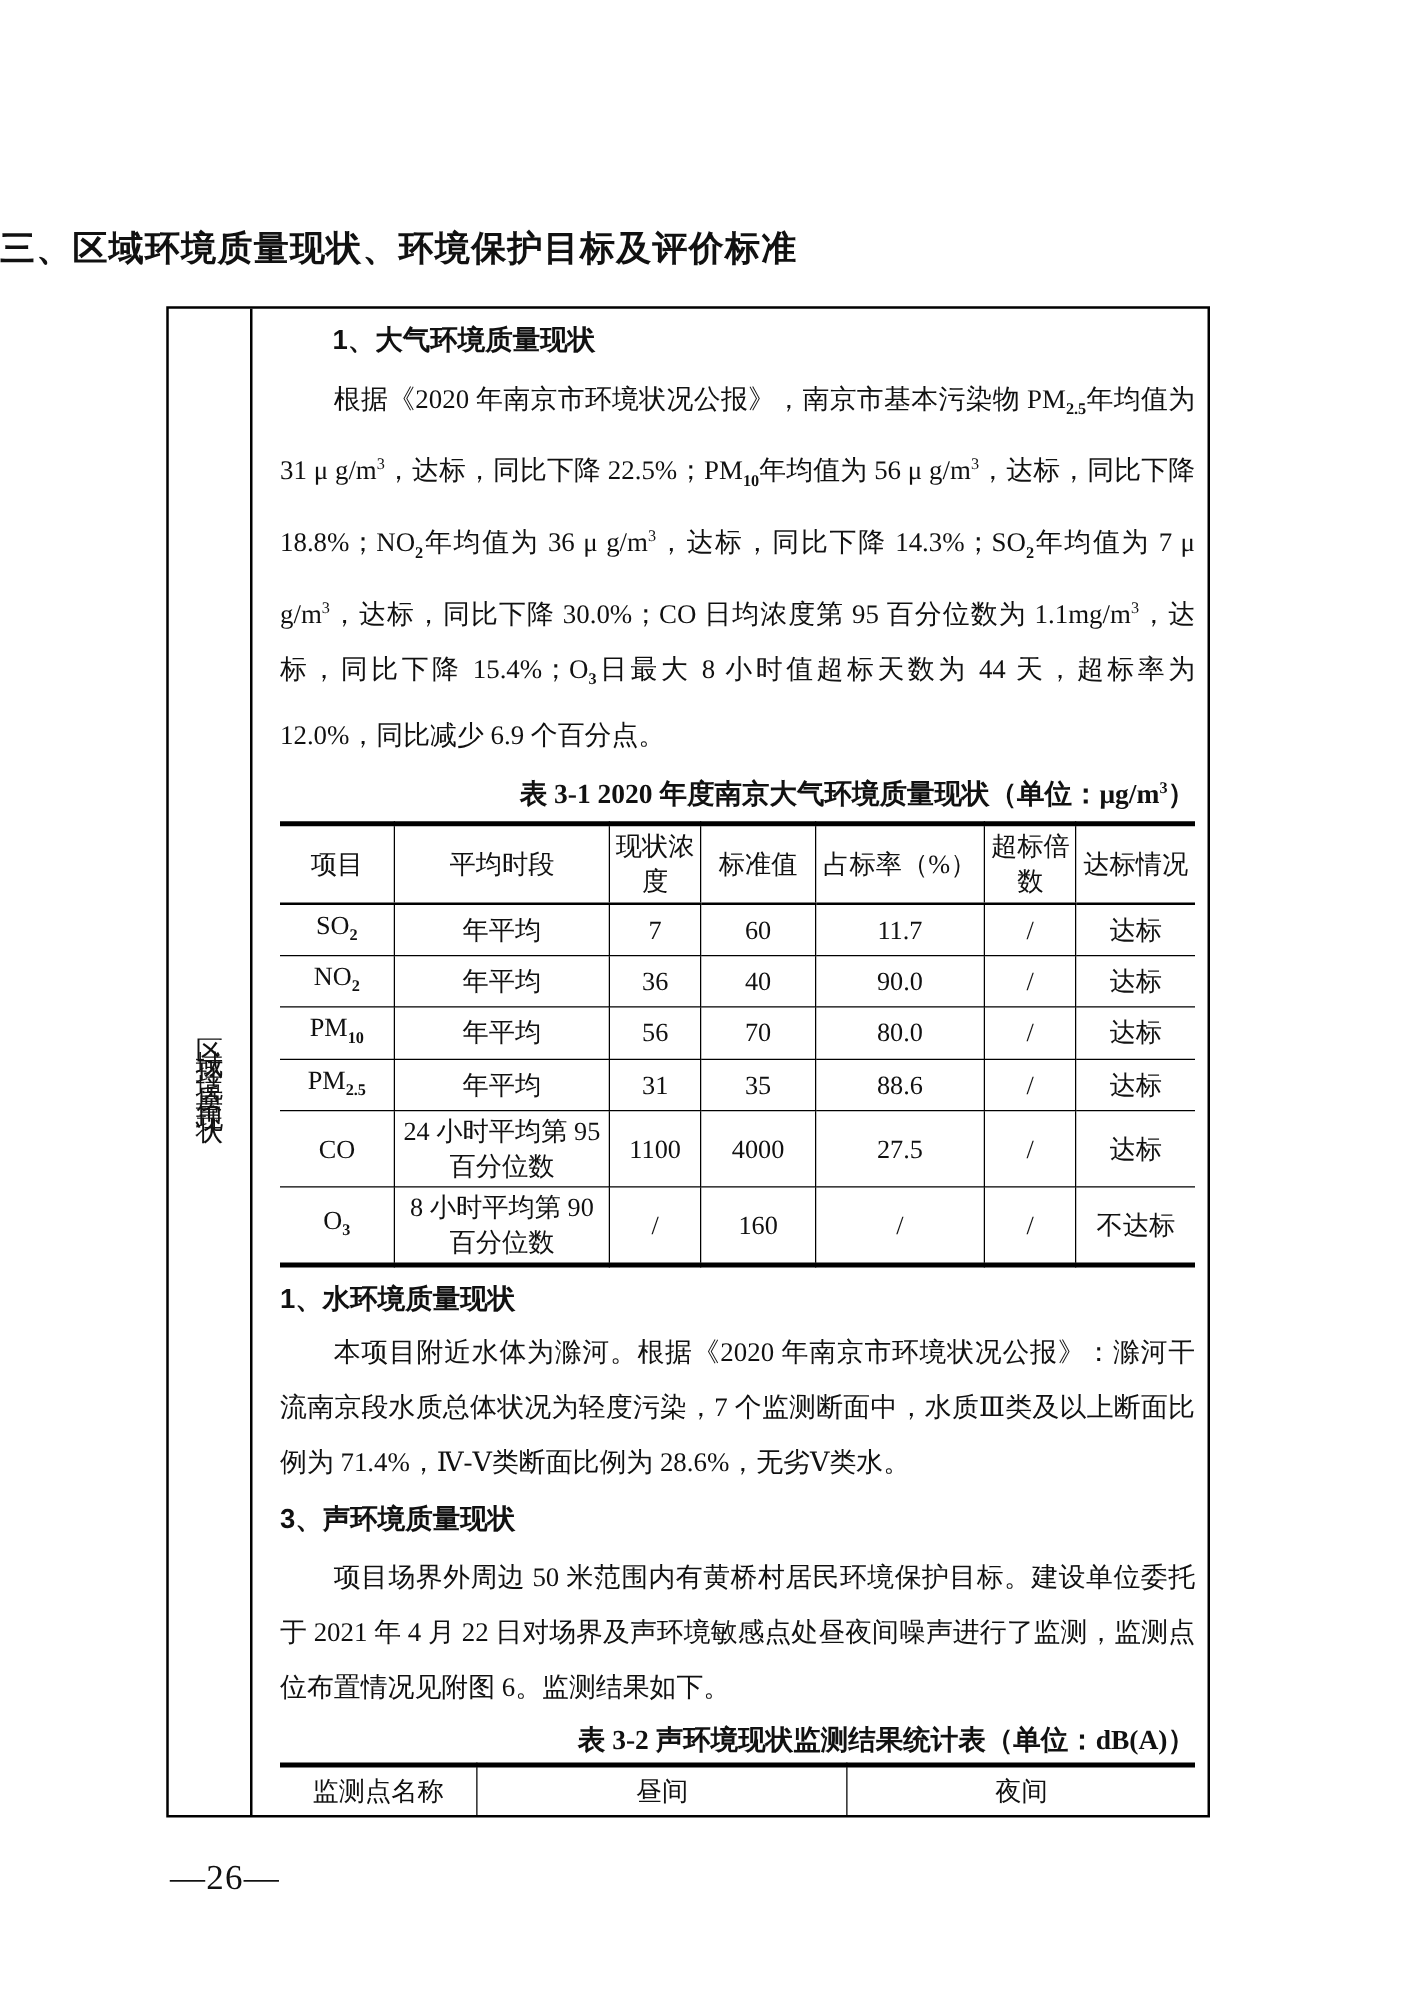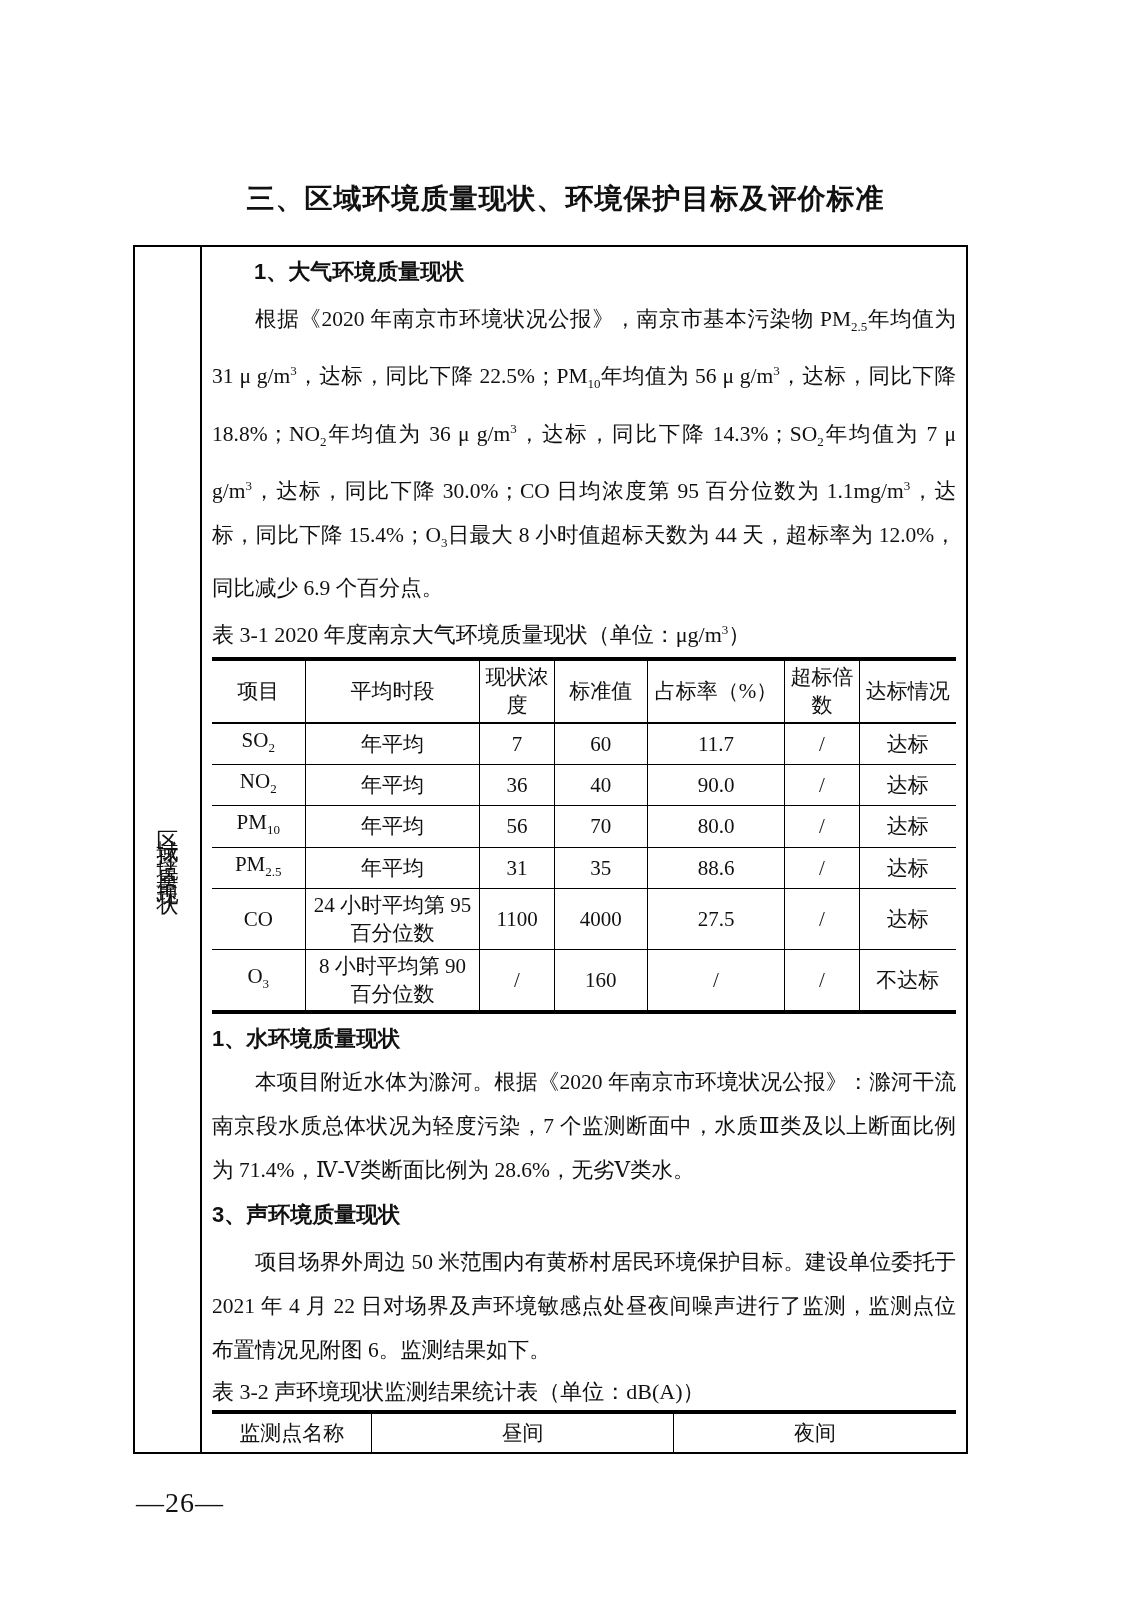--- a/index.html
+++ b/index.html
@@ -8,60 +8,60 @@
   }
   *{box-sizing:border-box;margin:0;padding:0;}
   html,body{background:#ffffff;}
   body{
     width:1131px;height:1600px;position:relative;
     font-family:"Liberation Serif","DejaVu Serif",serif;
     color:var(--text);
   }
   .doc-title{
     position:absolute;top:180px;left:0;width:100%;
-    text-align:center;font-size:28px;font-weight:bold;
+    font-size:28px;font-weight:bold;
     font-family:"Liberation Sans","DejaVu Sans",sans-serif;
     letter-spacing:1px;
   }
   .main-box{
     position:absolute;left:133px;top:245px;width:835px;min-height:1130px;
     border:2px solid var(--border);
     display:flex;align-items:stretch;
   }
   .side-col{
     width:67px;flex:0 0 67px;
     border-right:2px solid var(--border);
     display:flex;align-items:center;justify-content:center;
   }
   .side-label{
     writing-mode:vertical-rl;text-orientation:upright;
     font-size:22px;letter-spacing:9px;line-height:1;
   }
   .content{
-    flex:1;padding:4px 10px 0 10px;min-width:0;
+    flex:1;padding:4px 10px 0 22px;min-width:0;
   }
   .h-sec{
     font-size:22px;font-weight:bold;line-height:34px;
     font-family:"Liberation Sans","DejaVu Sans",sans-serif;
   }
   .h-air{margin:4px 0 0 42px;}
   .h-flush{margin-top:8px;}
   .h3-flush{margin-top:6px;}
   .subhead{
     font-size:22px;line-height:34px;margin:10px 0 0 36px;
   }
   .para{
     font-size:21.5px;line-height:44px;text-align:justify;
     text-indent:2em;margin-top:8px;
   }
   .para-tight{margin-top:4px;}
-  sub{font-size:13px;}
+  sub{font-size:13px;font-weight:bold;}
   sup{font-size:13px;}
   .tbl-title{
-    text-align:left;font-weight:normal;font-size:22px;
+    text-align:right;font-weight:bold;font-size:22px;
     line-height:32px;margin-top:4px;
   }
   table{
     border-collapse:collapse;width:100%;table-layout:fixed;
     margin-top:6px;
   }
   th,td{
     border:1.5px solid var(--border);
     text-align:center;vertical-align:middle;
     font-size:21px;font-weight:normal;line-height:28px;

